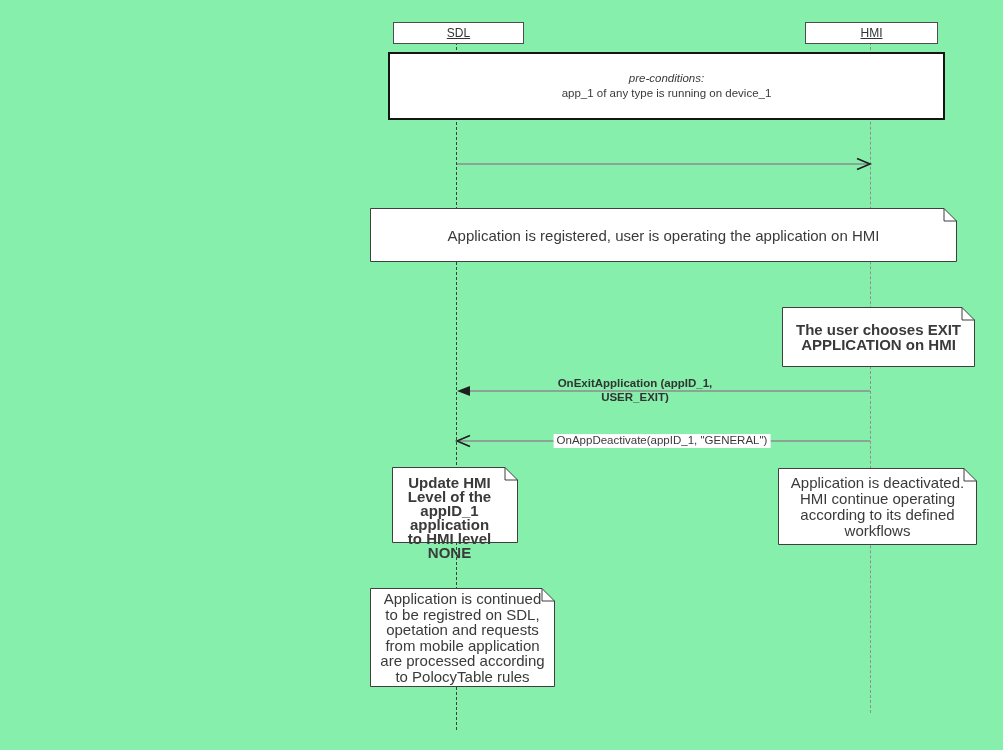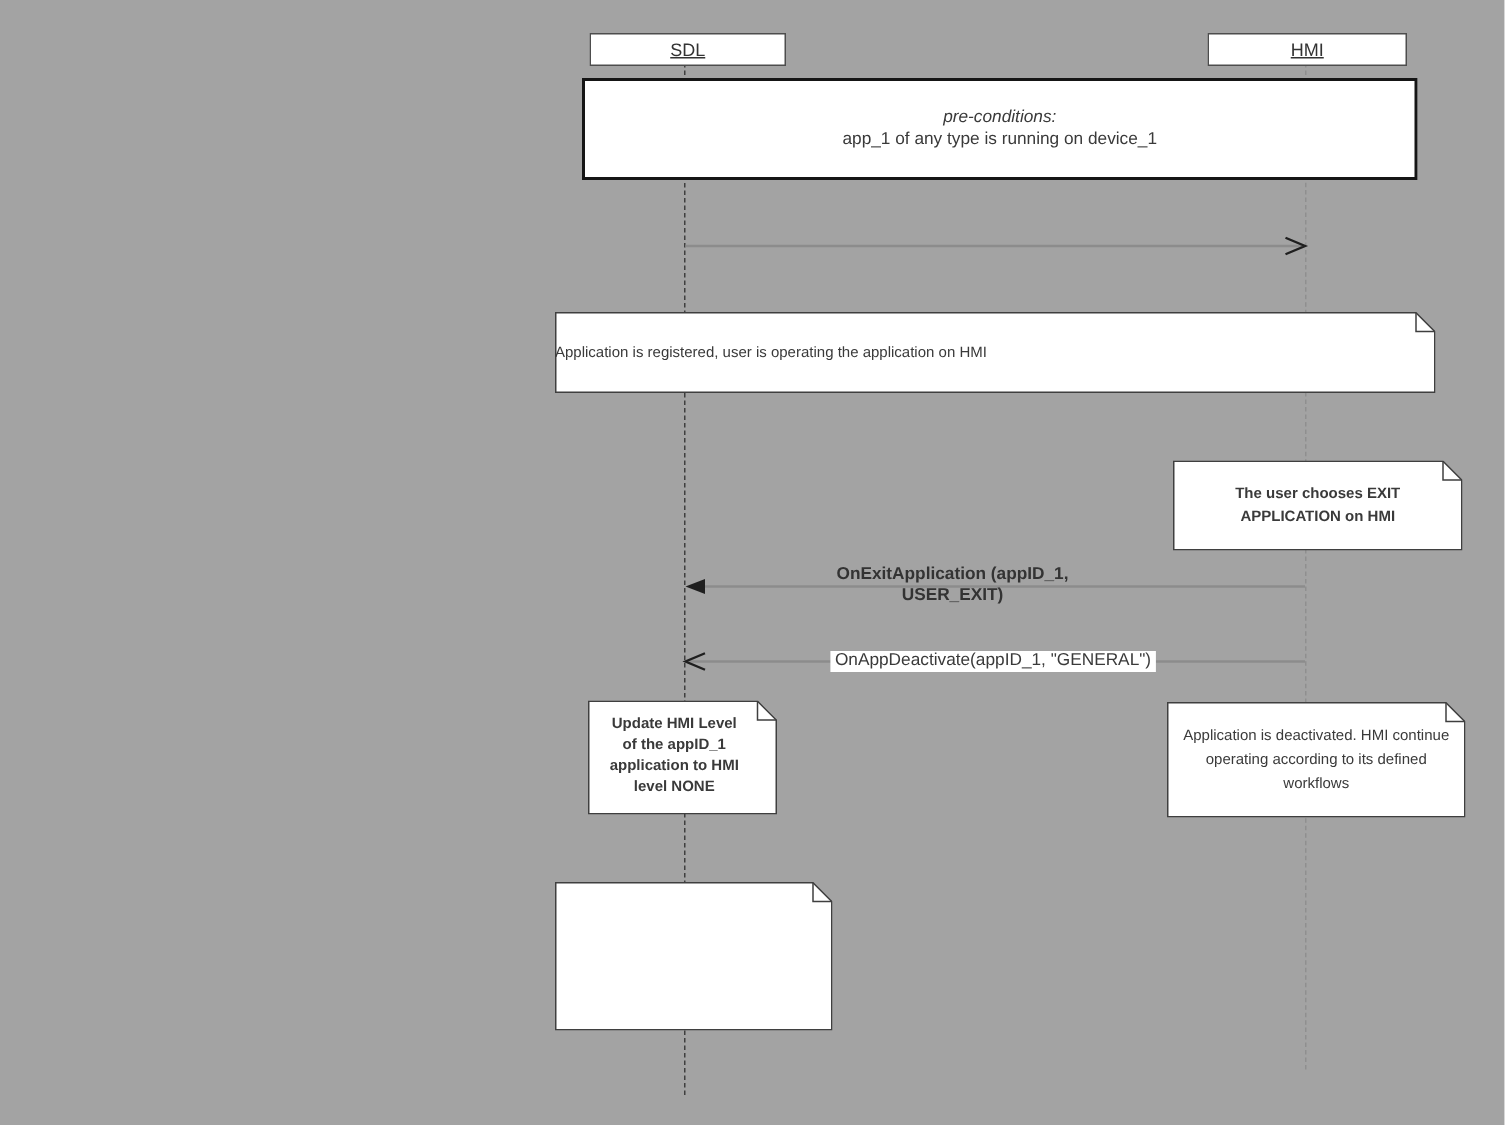--- a/index.html
+++ b/index.html
@@ -1,17 +1,17 @@
 <!DOCTYPE html>
 <html><head>
 <meta charset="utf-8">
 <style>
   html,body{margin:0;padding:0;background:#ffffff;}
   .canvas{
-    position:relative;width:1003px;height:750px;background:#a3a3a3;
+    position:relative;width:1003px;height:750px;background:#86efac;
     font-family:"Liberation Sans",sans-serif;color:#3a3a3a;overflow:hidden;
   }
   .actor{
     position:absolute;background:#fff;border:1px solid #4d4d4d;
     display:flex;align-items:center;justify-content:center;
     font-size:12px;color:#333;z-index:3;
   }
   .actor .lbl{text-decoration:underline;}
   .actor-sdl{left:393px;top:22px;width:129px;height:20px;}
   .actor-hmi{left:805px;top:22px;width:131px;height:20px;}
@@ -20,22 +20,22 @@
   .lifeline-hmi{left:870px;top:42px;height:671px;border-left:1px dashed #8f8f8f;}
   .precond{
     position:absolute;left:388px;top:52px;width:557px;height:68px;
     background:#fff;border:2px solid #151515;box-sizing:border-box;
     display:flex;flex-direction:column;align-items:center;justify-content:center;
     font-size:11.5px;line-height:15px;z-index:2;
   }
   .precond .title{font-style:italic;}
   .note{
     position:absolute;background:transparent;z-index:2;
-    display:flex;align-items:center;justify-content:flex-start;
-    font-size:10px;line-height:15px;text-align:center;box-sizing:border-box;
+    display:flex;align-items:center;justify-content:center;
+    font-size:15px;line-height:15px;text-align:center;box-sizing:border-box;
   }
   .note .txt{position:relative;z-index:1;}
   .note-bg{position:absolute;left:0;top:0;z-index:0;}
   .note-registered{left:370px;top:208px;width:587px;height:54px;}
   .note-exit{left:782px;top:307px;width:193px;height:60px;font-weight:bold;padding:0 11px;}
   .note-update{left:392px;top:467px;width:126px;height:76px;font-weight:bold;
                padding:9px 24px 0 13px;align-items:flex-start;line-height:14px;overflow:visible;}
   .note-deactivated{left:778px;top:468px;width:199px;height:77px;font-weight:normal;
                     padding:0 7px;line-height:16px;}
   .note-continued{left:370px;top:588px;width:185px;height:99px;padding:0 7px;line-height:15.5px;}
@@ -124,15 +124,16 @@
         <polyline points="186,0.5 186,13 198.5,13" fill="none" stroke="#3f3f3f" stroke-width="1"></polyline>
       </svg>
     <div class="txt">Application is deactivated. HMI continue operating according to its defined workflows</div>
   </div>
 
   <div class="note note-continued">
       <svg class="note-bg" width="185" height="99">
         <polygon points="0.5,0.5 172,0.5 184.5,13 184.5,98.5 0.5,98.5" fill="#ffffff" stroke="#3f3f3f" stroke-width="1"></polygon>
         <polyline points="172,0.5 172,13 184.5,13" fill="none" stroke="#3f3f3f" stroke-width="1"></polyline>
       </svg>
+    <div class="txt">Application is continued to be registred on SDL, opetation and requests from mobile application are processed according to PolocyTable rules</div>
   </div>
 
 </div>
 
 </body></html>

